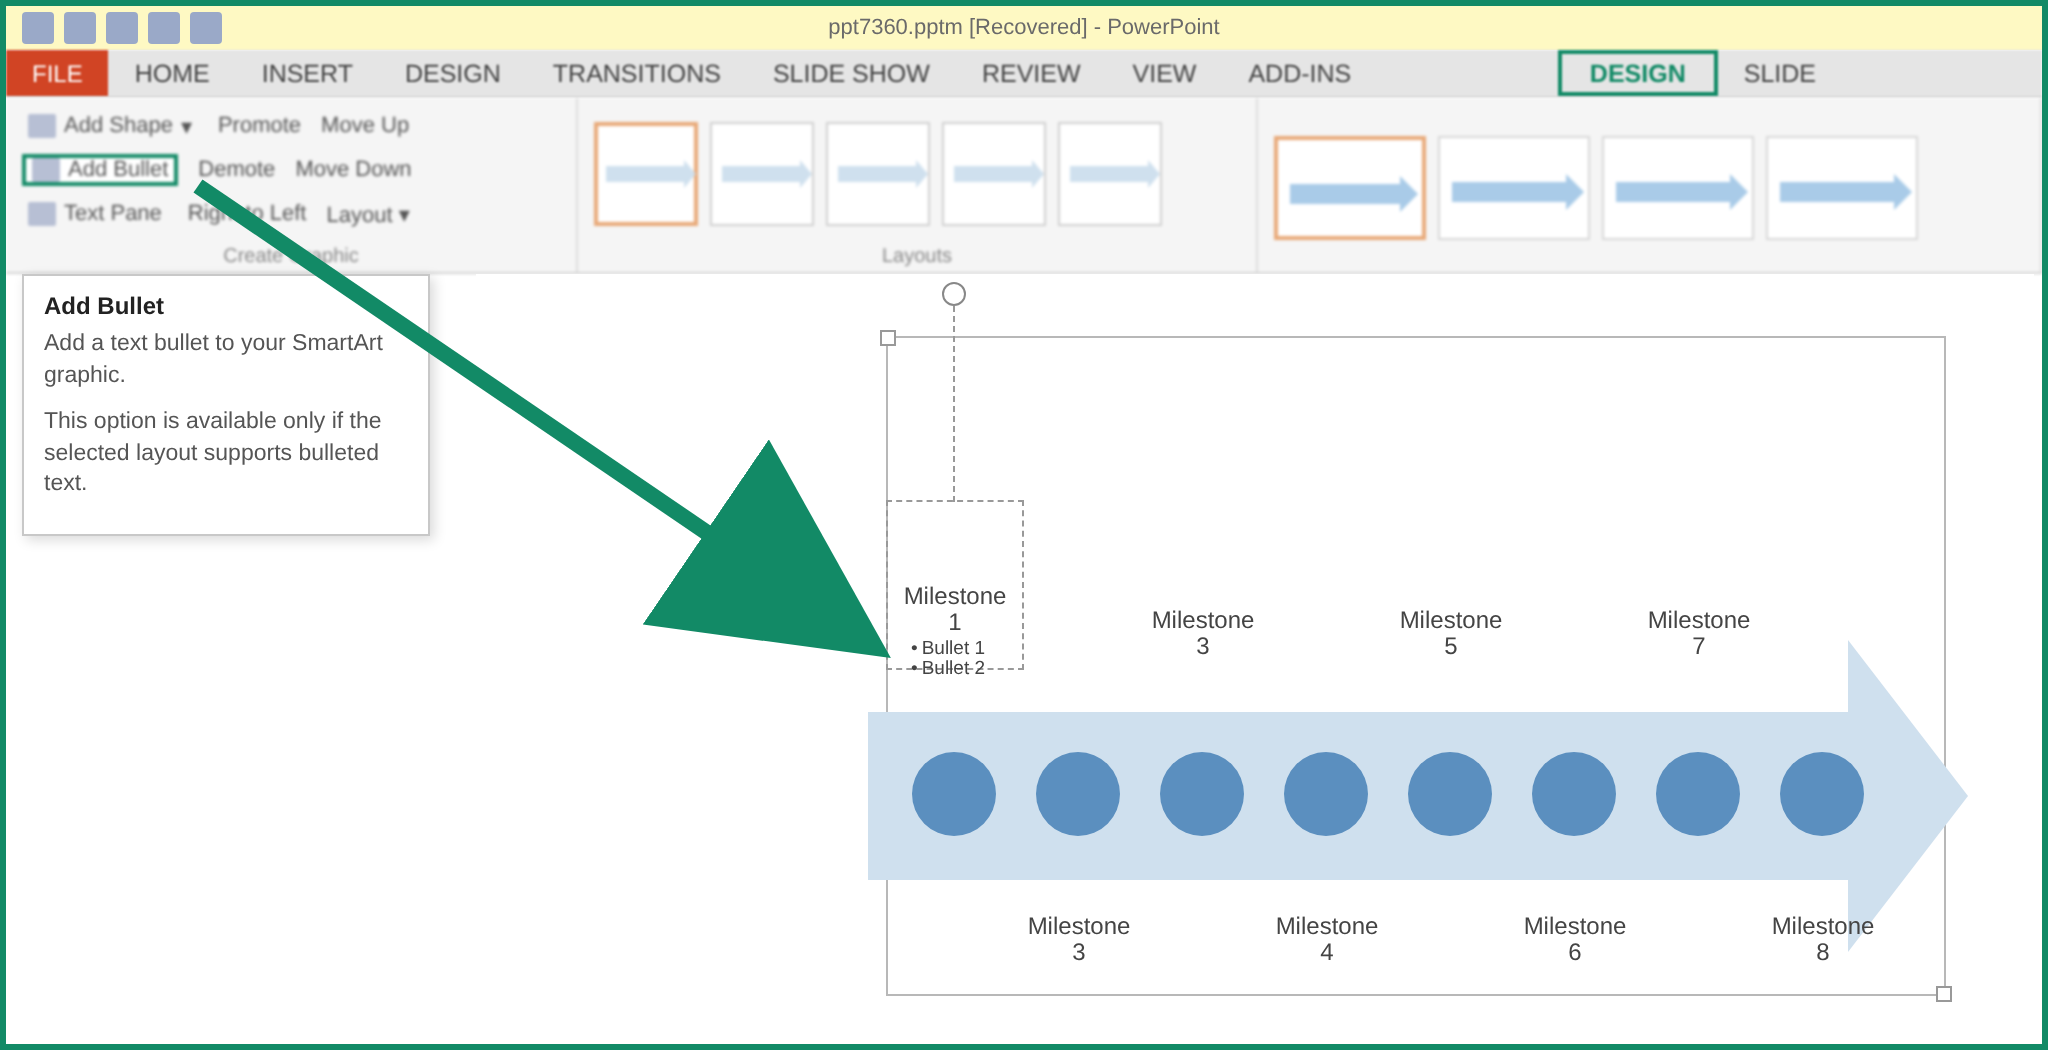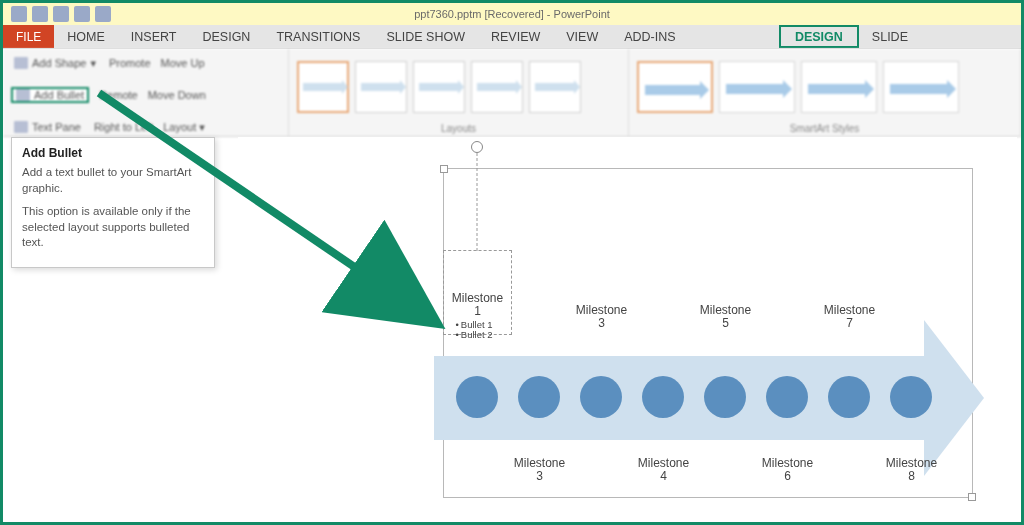--- a/index.html
+++ b/index.html
@@ -19,21 +19,21 @@
   .tab.design { border: 2px solid #128a66; color: #128a66; font-weight: 600; filter: none; padding: 0 14px; }
   .tab-spacer { flex: 1; }
 
   
   .ribbon { height: 88px; background: #f5f5f5; border-bottom: 1px solid #d4d4d4; display: flex; filter: blur(0.8px); position: relative; }
   .ribbon-group { border-right: 1px solid #dcdcdc; padding: 4px 8px 2px 8px; display: flex; flex-direction: column; }
   .group-body { flex: 1; display: flex; gap: 6px; }
   .group-label { text-align: center; font-size: 10px; color: #888; padding-top: 2px; }
 
   
-  .create-body { flex-direction: column; gap: 12px; font-size: 11px; color: #555; }
+  .create-body { flex-direction: column; gap: 2px; font-size: 11px; color: #555; }
   .cb-row { display: flex; gap: 10px; height: 20px; align-items: center; }
   .add-shape, .add-bullet, .text-pane { display: flex; align-items: center; gap: 4px; padding: 0 3px; }
   .add-bullet { border: 2px solid #128a66; filter: none; background: #fff; }
   .sm-icon { width: 14px; height: 12px; background: #b7bfd4; border-radius: 1px; }
 
   
   .layout-thumb { width: 52px; height: 52px; background: #fff; border: 1px solid #cfcfcf; display: flex; align-items: center; justify-content: center; }
   .layout-thumb.sel { border: 2px solid #e8a978; }
   .tiny-roadmap { width: 40px; height: 8px; background: #cfe0ee; position: relative; }
   .tiny-roadmap::before { content: ""; position: absolute; right: -5px; top: -3px; border-left: 6px solid #cfe0ee; border-top: 7px solid transparent; border-bottom: 7px solid transparent; }
@@ -187,21 +187,20 @@
       <div class="style-thumb">
           <div class="style-arrow"></div>
         </div>
       <div class="style-thumb">
           <div class="style-arrow"></div>
         </div>
       <div class="style-thumb">
           <div class="style-arrow"></div>
         </div>
     </div>
-    <div class="group-label">SmartArt Styles</div>
   </div>
 </div>
 
 <div class="tooltip">
   <h4>Add Bullet</h4>
   <p>Add a text bullet to your SmartArt graphic.</p>
   <p>This option is available only if the selected layout supports bulleted text.</p>
 </div>
 
 <div class="canvas">

